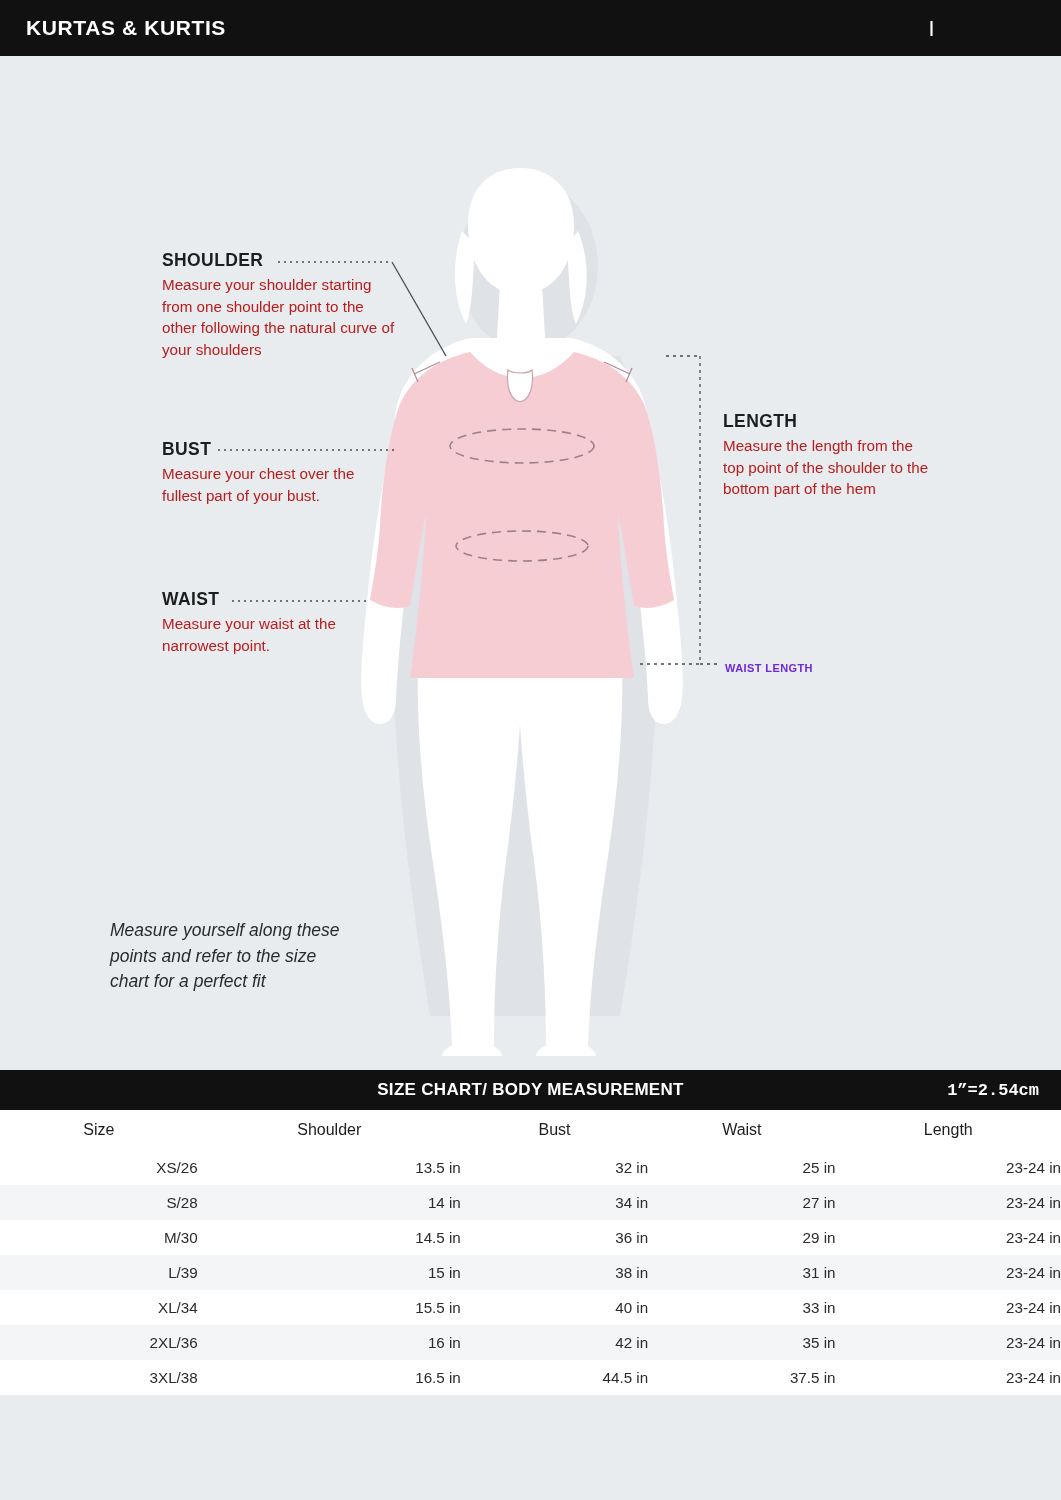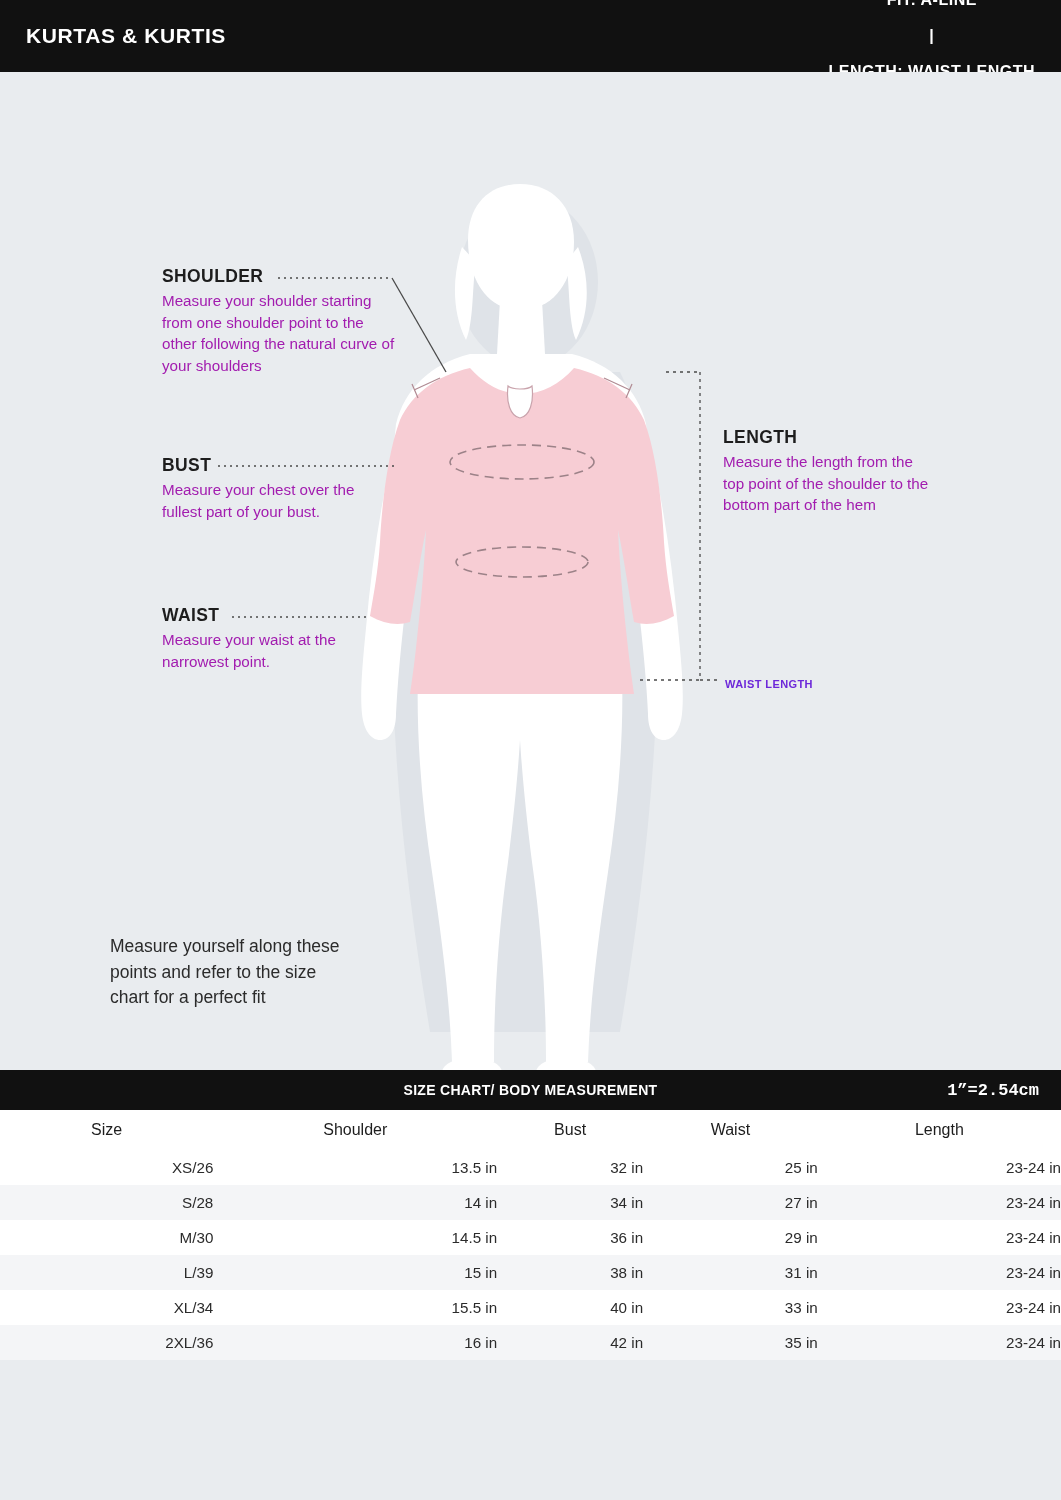--- a/index.html
+++ b/index.html
@@ -9,21 +9,21 @@
     height: 1500px;
     background: #e9ecef;
     font-family: "Liberation Sans", sans-serif;
     color: #2b2b2b;
     position: relative;
     overflow: hidden;
   }
 
   
   .topbar {
-    height: 72px;
+    height: 56px;
     background: #111111;
     color: #ffffff;
     display: flex;
     align-items: center;
     justify-content: space-between;
     padding: 0 26px;
   }
   .topbar-title {
     font-size: 21px;
     font-weight: bold;
@@ -60,21 +60,21 @@
   .callout .c-title {
     font-size: 17.5px;
     font-weight: bold;
     letter-spacing: 0.4px;
     color: #1d1d1d;
     margin-bottom: 3px;
   }
   .callout .c-body {
     font-size: 15.2px;
     line-height: 21.5px;
-    color: #a21caf;
+    color: #b91c1c;
   }
 
   #callout-shoulder { left: 162px; top: 194px; width: 240px; }
   #callout-bust     { left: 162px; top: 383px; width: 215px; }
   #callout-waist    { left: 162px; top: 533px; width: 200px; }
   #callout-length   { left: 723px; top: 355px; width: 210px; }
 
   .inline-label {
     position: absolute;
     font-size: 11px;
@@ -82,38 +82,39 @@
     letter-spacing: 0.4px;
     color: #6d28d9;
   }
   #label-waist-length { left: 725px; top: 606px; }
 
   .tip-note {
     position: absolute;
     left: 110px;
     top: 862px;
     width: 245px;
+    font-style: italic;
     font-size: 17.5px;
     line-height: 25.5px;
     color: #2b2b2b;
   }
 
   
   .chart-wrap { position: absolute; left: 0; top: 1070px; width: 1061px; }
   .chart-head {
     background: #111111;
     color: #ffffff;
     height: 40px;
     display: flex;
     align-items: center;
     justify-content: center;
     position: relative;
   }
   .chart-head-title {
-    font-size: 14px;
+    font-size: 17px;
     font-weight: bold;
     letter-spacing: 0.3px;
   }
   .chart-head-note {
     position: absolute;
     right: 22px;
     top: 50%;
     transform: translateY(-50%);
     font-size: 17px;
     font-weight: bold;
@@ -312,16 +313,23 @@
           <td>33 in</td>
           <td>23-24 in</td>
         </tr>
         <tr>
           <td>2XL/36</td>
           <td>16 in</td>
           <td>42 in</td>
           <td>35 in</td>
           <td>23-24 in</td>
         </tr>
+        <tr>
+          <td>3XL/38</td>
+          <td>16.5 in</td>
+          <td>44.5 in</td>
+          <td>37.5 in</td>
+          <td>23-24 in</td>
+        </tr>
       </tbody>
   </table>
 
 </div>
 
 </body></html>

